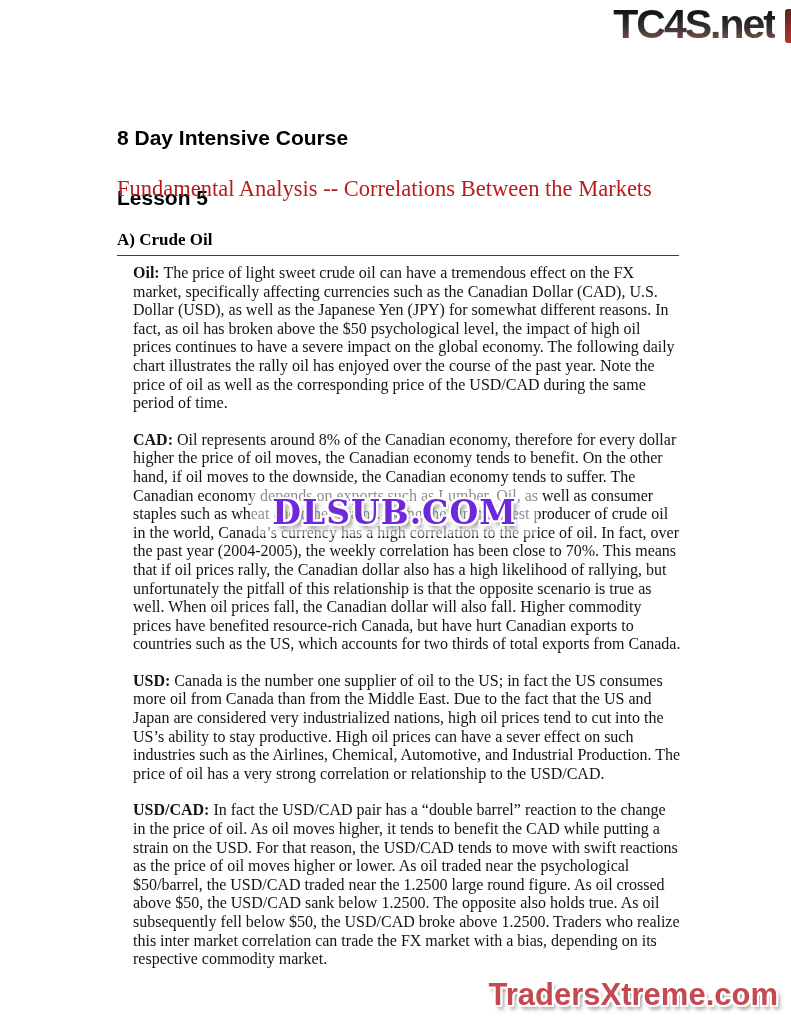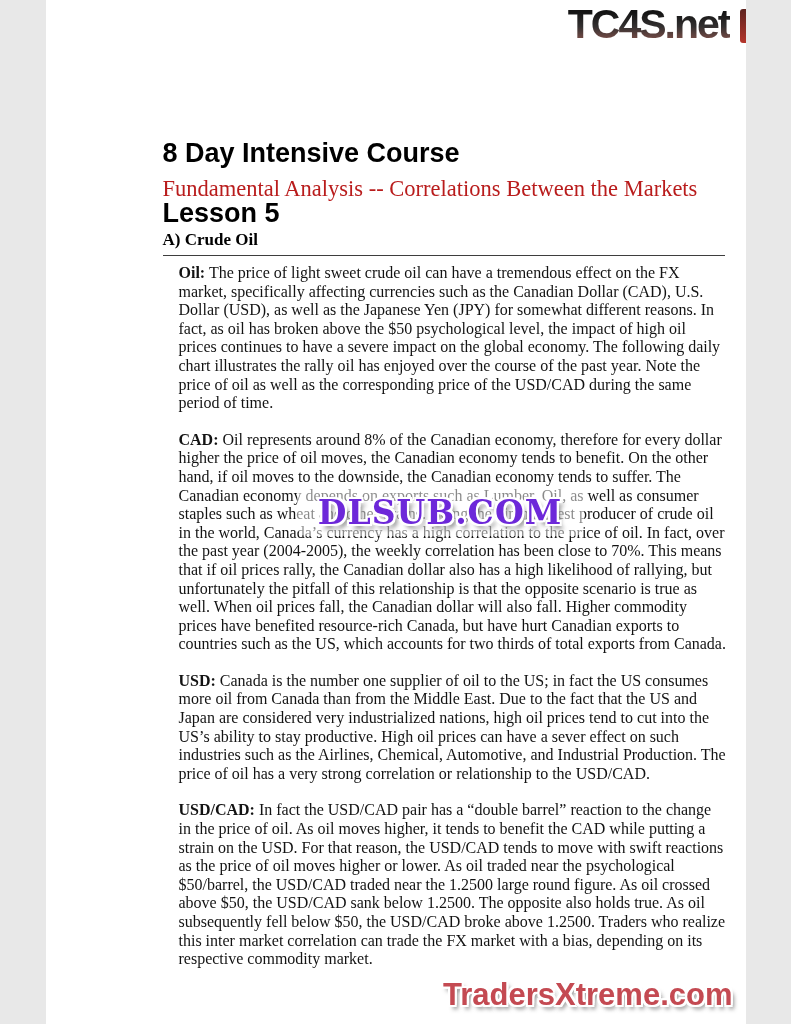--- a/index.html
+++ b/index.html
@@ -1,18 +1,18 @@
 <!DOCTYPE html>
 <html><head>
 <meta charset="utf-8">
 <style>
   html, body { margin:0; padding:0; background:#e8e8e8; }
   .page {
     position:relative;
-    width:700px; height:1024px;
+    width:791px; height:1024px;
     margin:0 auto;
     background:#ffffff;
     font-family:"Liberation Serif", serif;
     color:#111;
     overflow:hidden;
   }
   
   .tc4s-logo {
     position:absolute; top:4px; right:16px;
     font-family:"Liberation Sans", sans-serif;
@@ -27,24 +27,24 @@
     color:#3a2f2e;
   }
   .red-edge {
     position:absolute; top:9px; right:0;
     width:6px; height:34px;
     background:linear-gradient(to bottom, #5d2420, #b5352b);
     border-radius:3px 0 0 3px;
   }
   
   .course-title {
-    position:absolute; left:117px; top:108px;
+    position:absolute; left:117px; top:93px;
     font-family:"Liberation Sans", sans-serif;
     font-weight:700;
-    font-size:27px;
+    font-size:21px;
     line-height:30px;
     color:#000;
     white-space:pre-line;
   }
   .main-heading {
     position:absolute; left:117px; top:176px;
     font-size:22.5px;
     font-weight:400;
     color:#b91c1c;
   }

